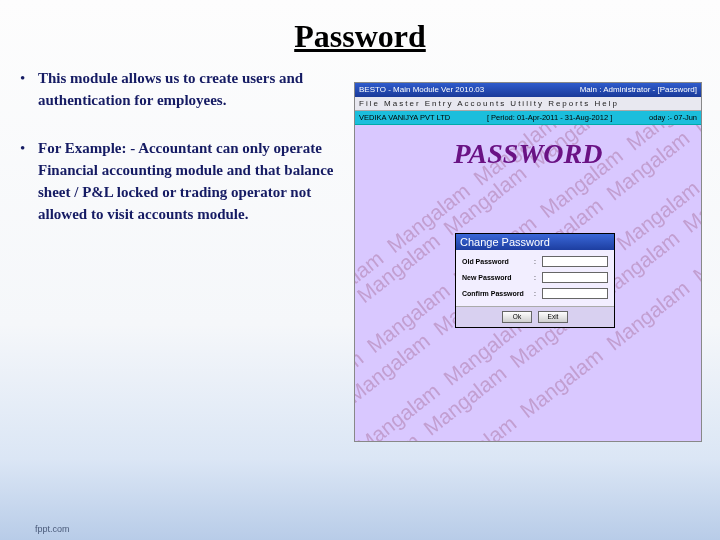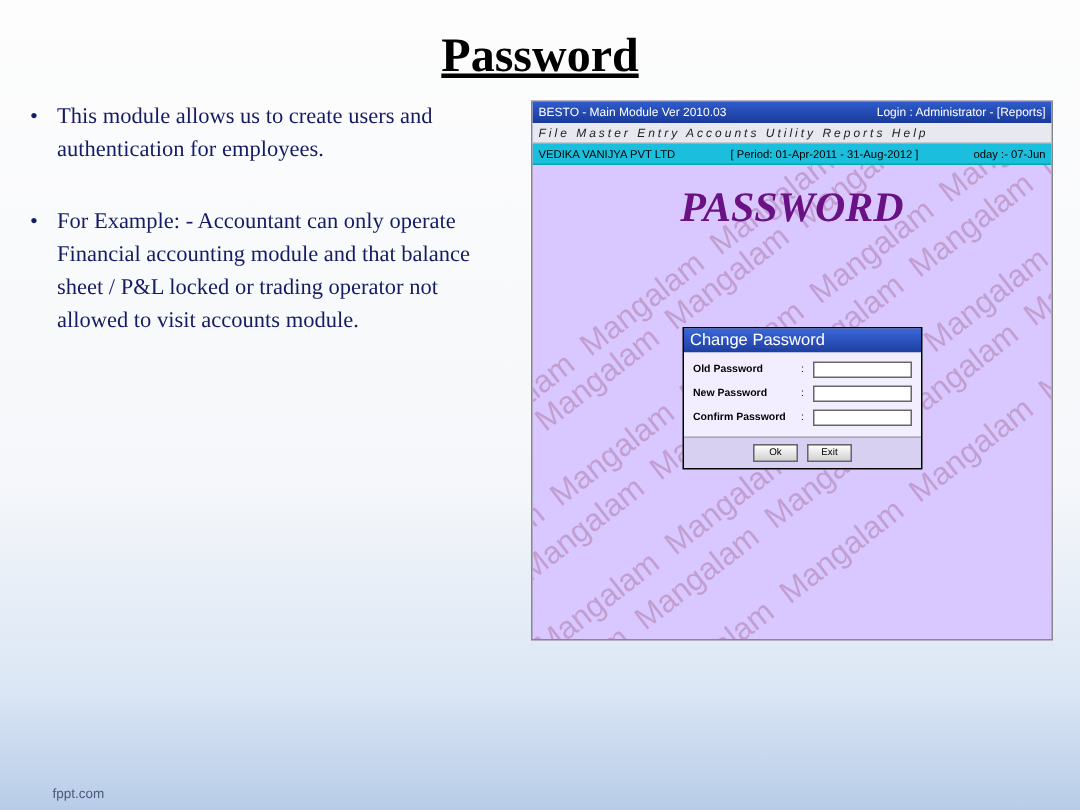--- a/index.html
+++ b/index.html
@@ -35,26 +35,27 @@
   }
   .bullet-dot {
     width: 18px;
     font-size: 15px;
     line-height: 22px;
     flex-shrink: 0;
   }
   .bullet-text {
     font-size: 15px;
     line-height: 22px;
-    font-weight: normal;
+    font-weight: bold;
   }
   .right-col {
     flex: 1;
     position: relative;
     height: 420px;
+    margin-top: 15px;
   }
   .app-window {
     position: absolute;
     top: 0;
     left: 0;
     width: 348px;
     height: 360px;
     background: #d9c8ff;
     border: 1px solid #888;
     font-family: Arial, sans-serif;
@@ -72,21 +73,20 @@
   }
   .menubar {
     height: 14px;
     background: #e8e8f0;
     font-size: 8px;
     line-height: 14px;
     padding: 0 4px;
     color: #222;
     border-bottom: 1px solid #aaa;
     letter-spacing: 2px;
-    font-style: italic;
   }
   .infobar {
     height: 14px;
     background: #1bbedc;
     color: #000;
     font-size: 7.5px;
     line-height: 14px;
     padding: 0 4px;
     display: flex;
     justify-content: space-between;
@@ -205,21 +205,21 @@
     <div class="bullet-item">
       <div class="bullet-dot">•</div>
       <div class="bullet-text">For Example: - Accountant can only operate Financial accounting module and that balance sheet / P&amp;L locked or trading operator not allowed to visit accounts module.</div>
     </div>
   </div>
 
   <div class="right-col">
     <div class="app-window">
       <div class="titlebar">
         <span>BESTO - Main Module Ver 2010.03</span>
-        <span>Login : Administrator - [Reports]</span>
+        <span>Main : Administrator - [Password]</span>
       </div>
       <div class="menubar">File  Master  Entry  Accounts  Utility  Reports  Help</div>
       <div class="infobar">
         <span>VEDIKA VANIJYA PVT LTD</span>
         <span>[ Period: 01-Apr-2011 - 31-Aug-2012 ]</span>
         <span>oday :- 07-Jun</span>
       </div>
 
       <div class="watermark-area">
         <div class="wm-row" style="top:-20px;left:-120px">Mangalam&nbsp;&nbsp;Mangalam&nbsp;&nbsp;Mangalam&nbsp;&nbsp;Mangalam&nbsp;&nbsp;Mangalam&nbsp;&nbsp;Mangalam</div>

